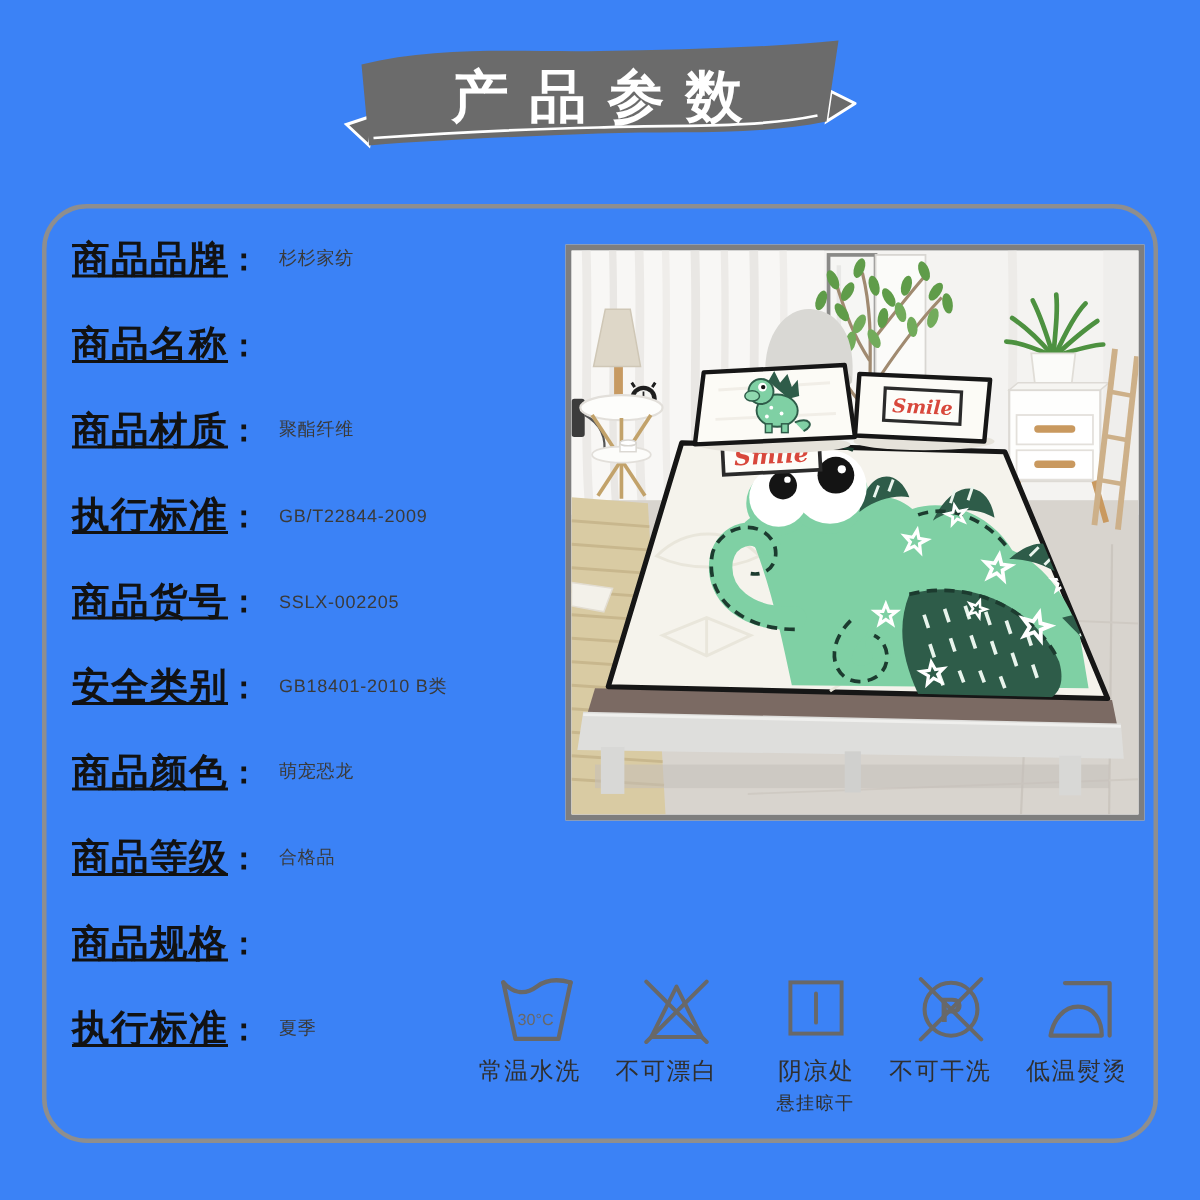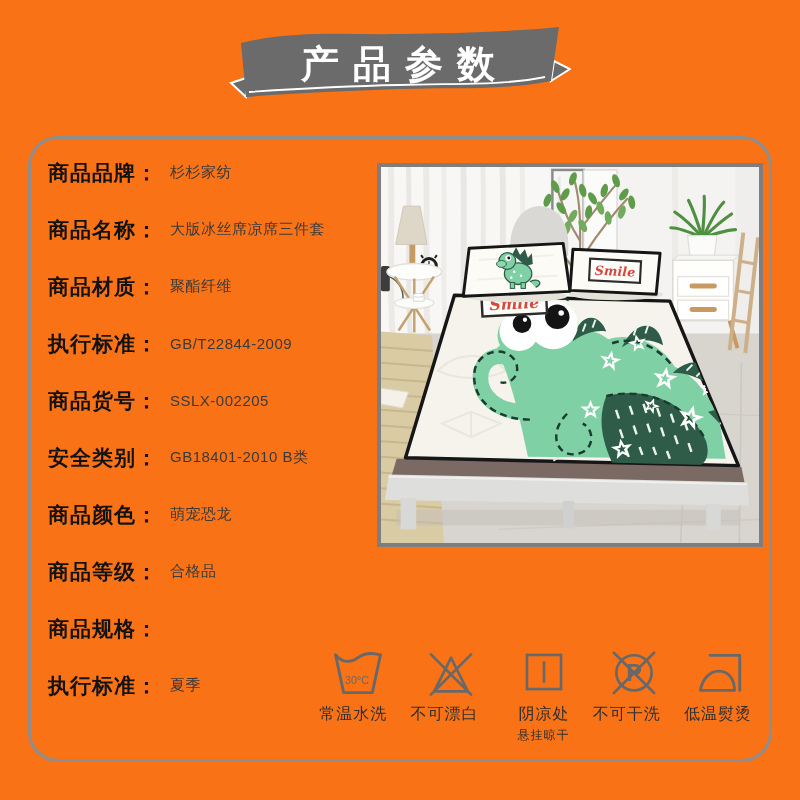--- a/index.html
+++ b/index.html
@@ -1,32 +1,32 @@
 <!DOCTYPE html>
 <html><head>
 <meta charset="utf-8">
 <style>
   * { margin:0; padding:0; box-sizing:border-box; }
   body { background:#ffffff; font-family:"Liberation Sans","DejaVu Sans",sans-serif; }
-  .canvas { position:relative; width:800px; height:800px; background:#f97316; overflow:hidden; }
+  .canvas { position:relative; width:800px; height:800px; background:#3b82f6; overflow:hidden; }
 
   
   .banner { position:absolute; left:229px; top:22px; width:342px; height:84px; }
   .banner svg { width:100%; height:100%; display:block; }
 
   
   .frame { position:absolute; left:28px; top:136px; width:744px; height:626px;
            border:3px solid #8e8e8e; border-radius:30px; }
 
   
   .specs { position:absolute; left:48px; top:144px; width:400px; }
   .spec-row { height:57px; display:flex; align-items:center; white-space:nowrap; }
-  .spec-label { font-size:21px; font-weight:700; color:#121212; letter-spacing:1px; }
+  .spec-label { font-size:25px; font-weight:700; color:#121212; letter-spacing:1px;text-decoration:underline; }
   .spec-colon { font-size:21px; font-weight:700; color:#121212; }
-  .spec-value { font-size:15px; color:#3a3a3a; margin-left:13px; letter-spacing:0.5px; }
+  .spec-value { font-size:12px; color:#3a3a3a; margin-left:13px; letter-spacing:0.5px; }
 
   
   .photo { position:absolute; left:377px; top:163px; width:386px; height:384px;
            border:4px solid #7e7e7e; background:#f4f3f1; }
   .photo svg { width:100%; height:100%; display:block; }
 
   
   .care { position:absolute; left:296px; top:646px; width:456px; display:flex; justify-content:space-between; }
   .care-item { display:flex; flex-direction:column; align-items:flex-end; width:92px; }
   .care-icon svg { display:block; }
@@ -52,21 +52,20 @@
 
   <div class="specs">
     <div class="spec-row">
       <span class="spec-label">商品品牌</span>
         <span class="spec-colon">：</span>
       <span class="spec-value">杉杉家纺</span>
     </div>
     <div class="spec-row">
       <span class="spec-label">商品名称</span>
         <span class="spec-colon">：</span>
-      <span class="spec-value">大版冰丝席凉席三件套</span>
     </div>
     <div class="spec-row">
       <span class="spec-label">商品材质</span>
         <span class="spec-colon">：</span>
       <span class="spec-value">聚酯纤维</span>
     </div>
     <div class="spec-row">
       <span class="spec-label">执行标准</span>
         <span class="spec-colon">：</span>
       <span class="spec-value">GB/T22844-2009</span>

